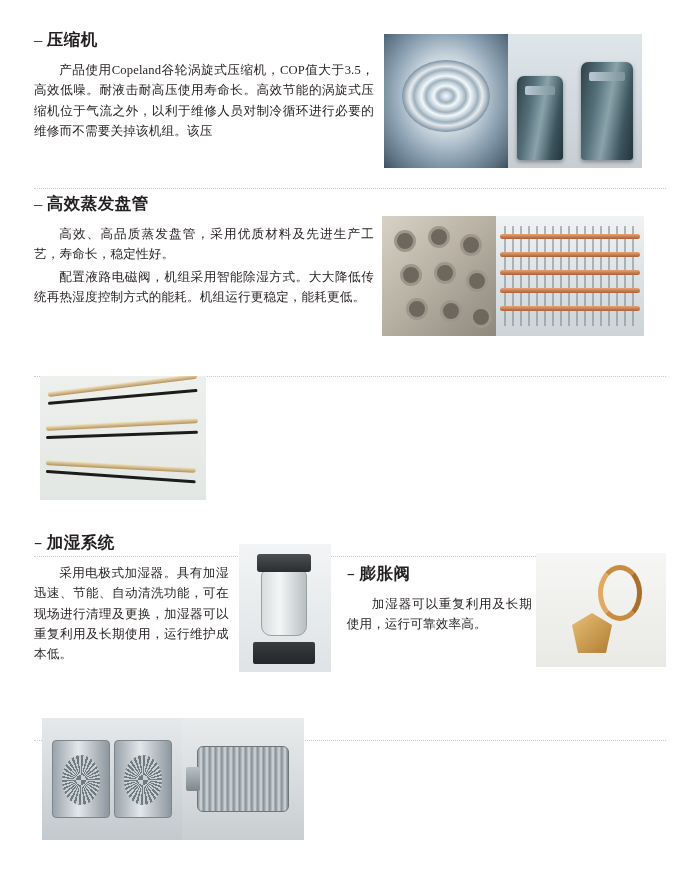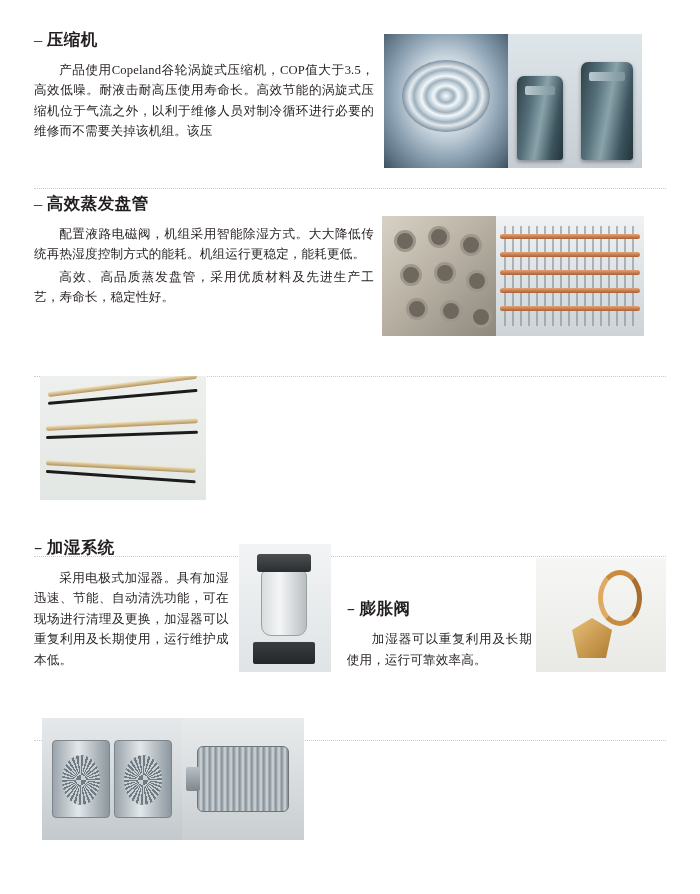--- a/index.html
+++ b/index.html
@@ -168,21 +168,21 @@
   }
   .heater-cable {
     position: absolute;
     height: 3px;
     background: #1c1c1c;
     border-radius: 2px;
     transform-origin: left center;
   }
 
   
-  #sec-hum { align-items: flex-end; }
+  #sec-hum { align-items: center; }
   #sec-hum .col-a { width: 210px; }
   #img-hum {
     width: 92px; height: 128px;
     margin: 16px 12px 0 10px;
     background: linear-gradient(180deg,#f2f4f5 0%, #dfe3e5 100%);
     position: relative;
   }
   .hum-body {
     position: absolute; left: 22px; top: 26px;
     width: 46px; height: 66px;
@@ -294,22 +294,22 @@
     </div>
   </div>
 
   <div class="divider" style="top:188px"></div>
 
   <div class="section" id="sec-evap" style="margin-top:26px">
     <div class="sec-text">
       <div class="heading">
         <span class="dash">–</span><span>高效蒸发盘管</span>
       </div>
+      <p class="body indent">高效、高品质蒸发盘管，采用优质材料及先进生产工艺，寿命长，稳定性好。</p>
       <p class="body indent">配置液路电磁阀，机组采用智能除湿方式。大大降低传统再热湿度控制方式的能耗。机组运行更稳定，能耗更低。</p>
-      <p class="body indent">高效、高品质蒸发盘管，采用优质材料及先进生产工艺，寿命长，稳定性好。</p>
     </div>
     <div class="img-box" id="img-evap">
       <div class="coil-left">
         <div class="ring" style="left:12px;  top:14px"></div>
         <div class="ring" style="left:46px;  top:10px"></div>
         <div class="ring" style="left:78px;  top:18px"></div>
         <div class="ring" style="left:18px;  top:48px"></div>
         <div class="ring" style="left:52px;  top:46px"></div>
         <div class="ring" style="left:84px;  top:54px"></div>
         <div class="ring" style="left:24px;  top:82px"></div>

